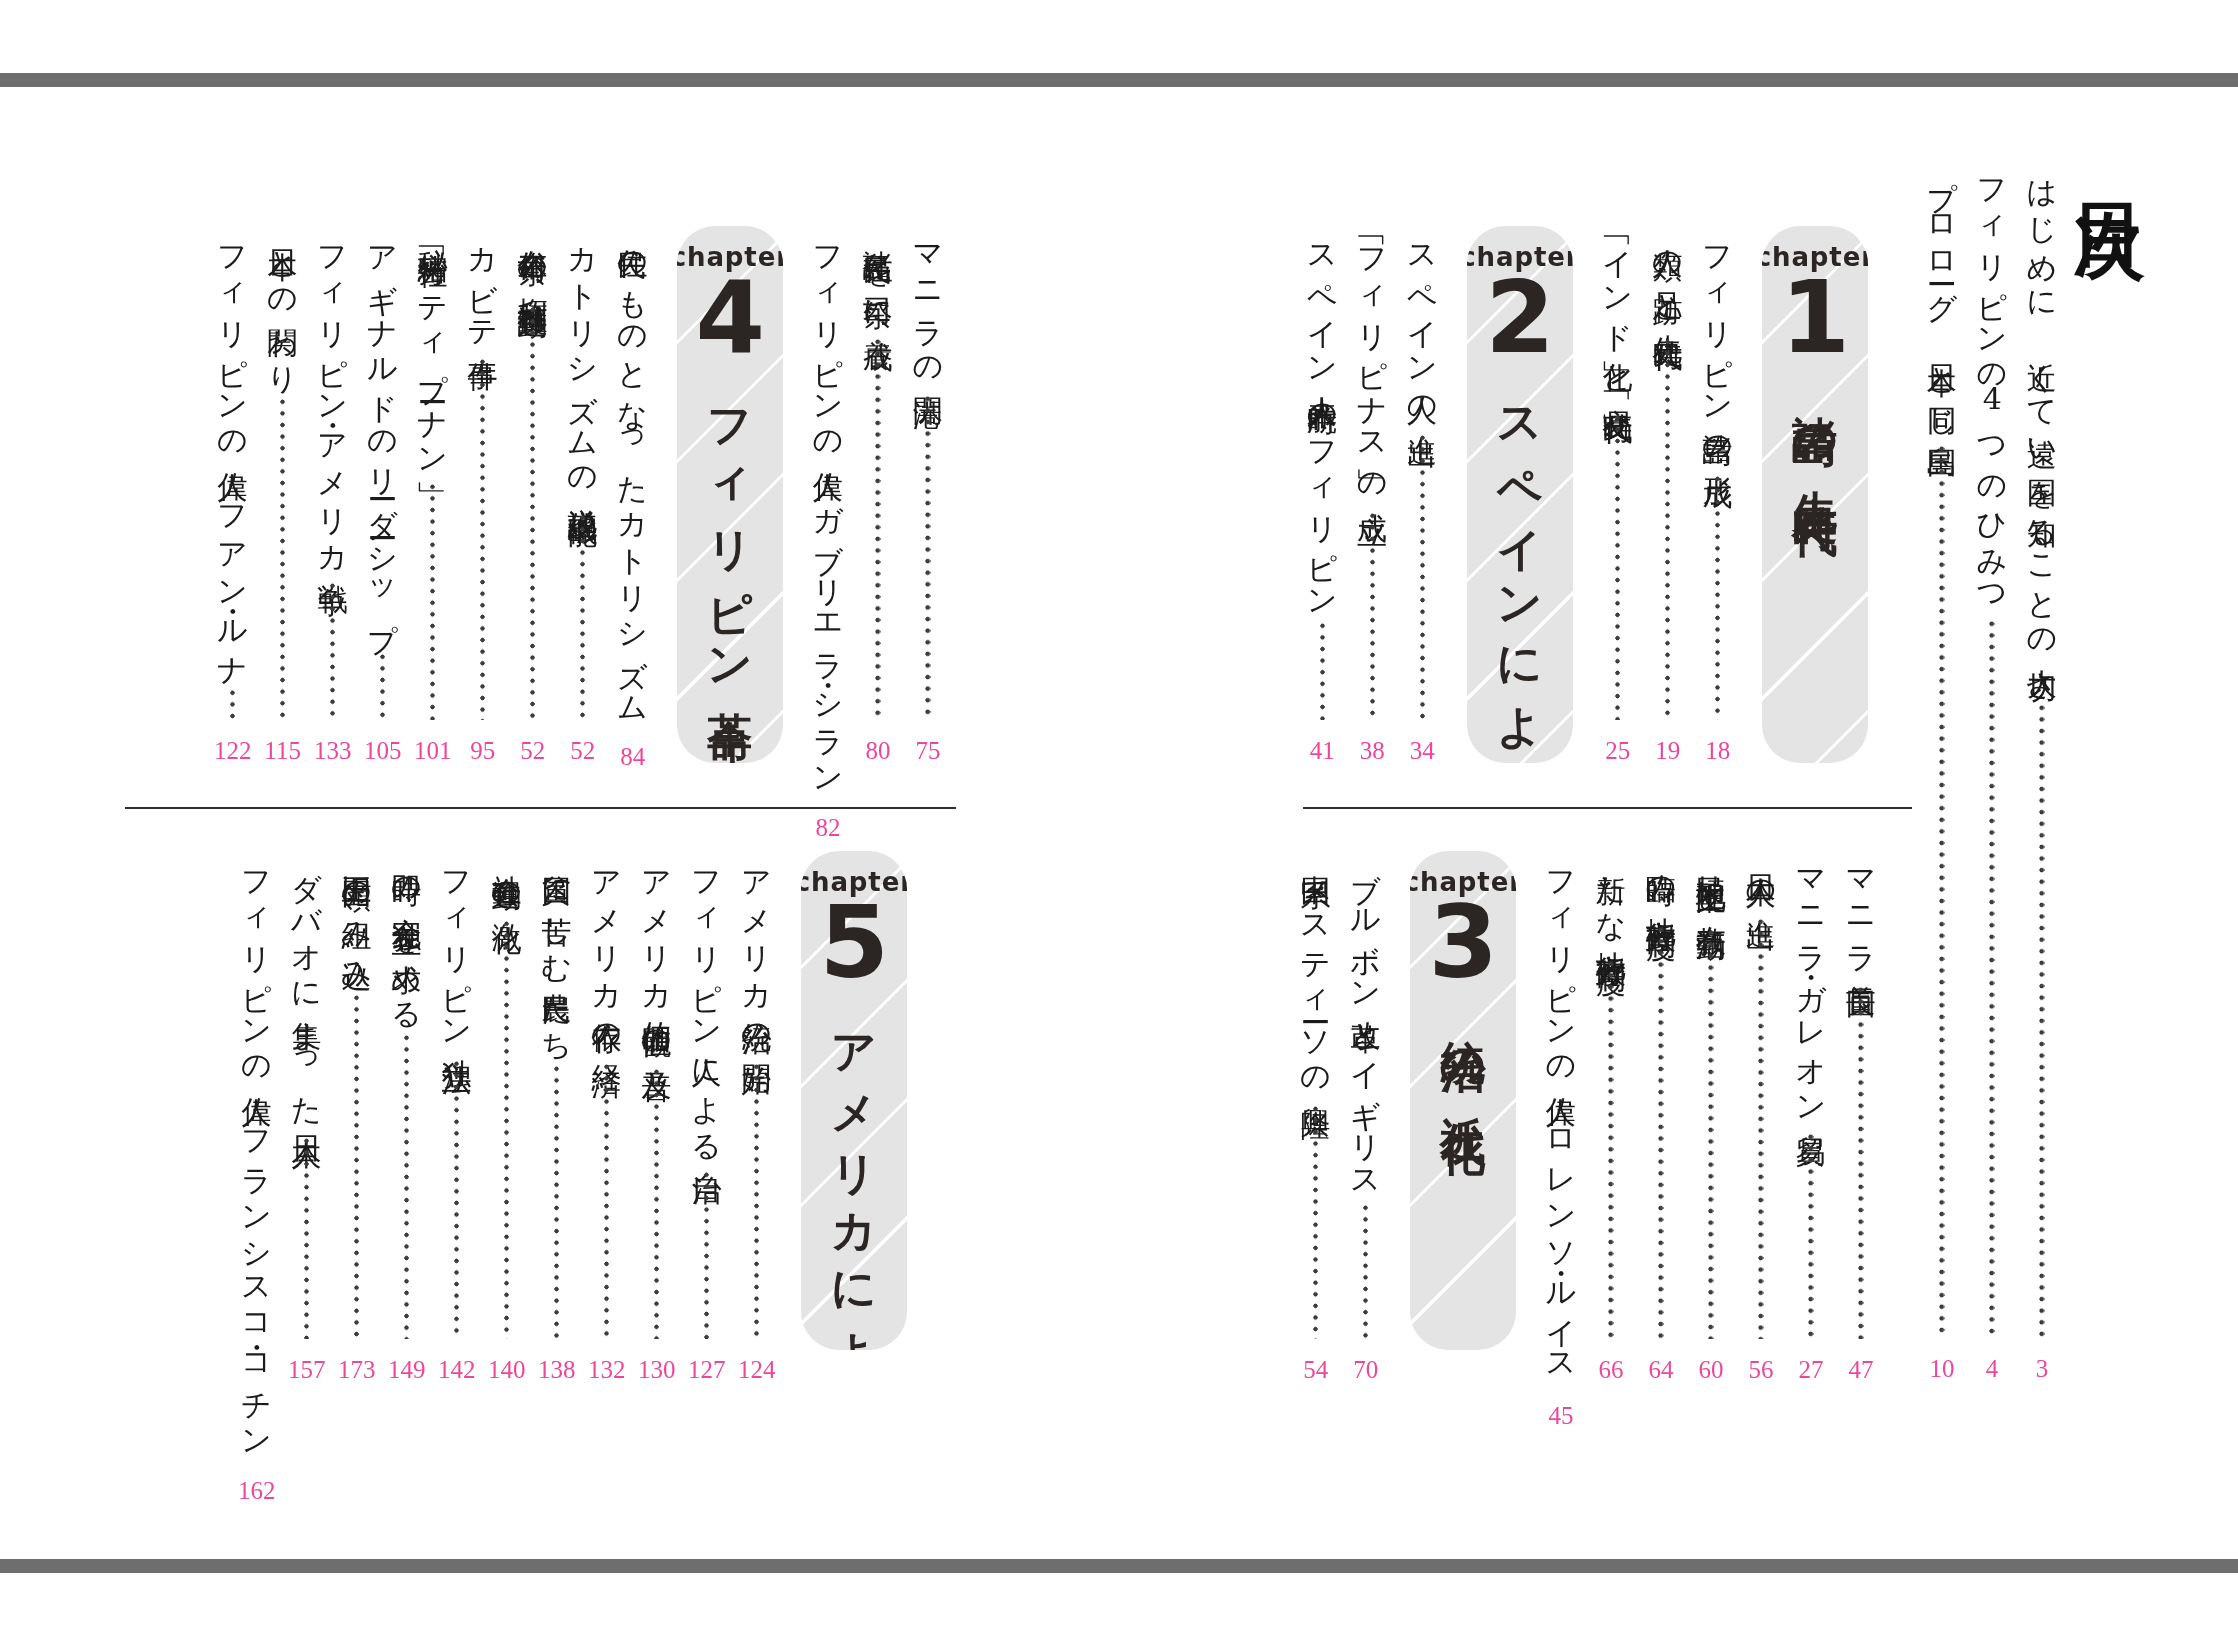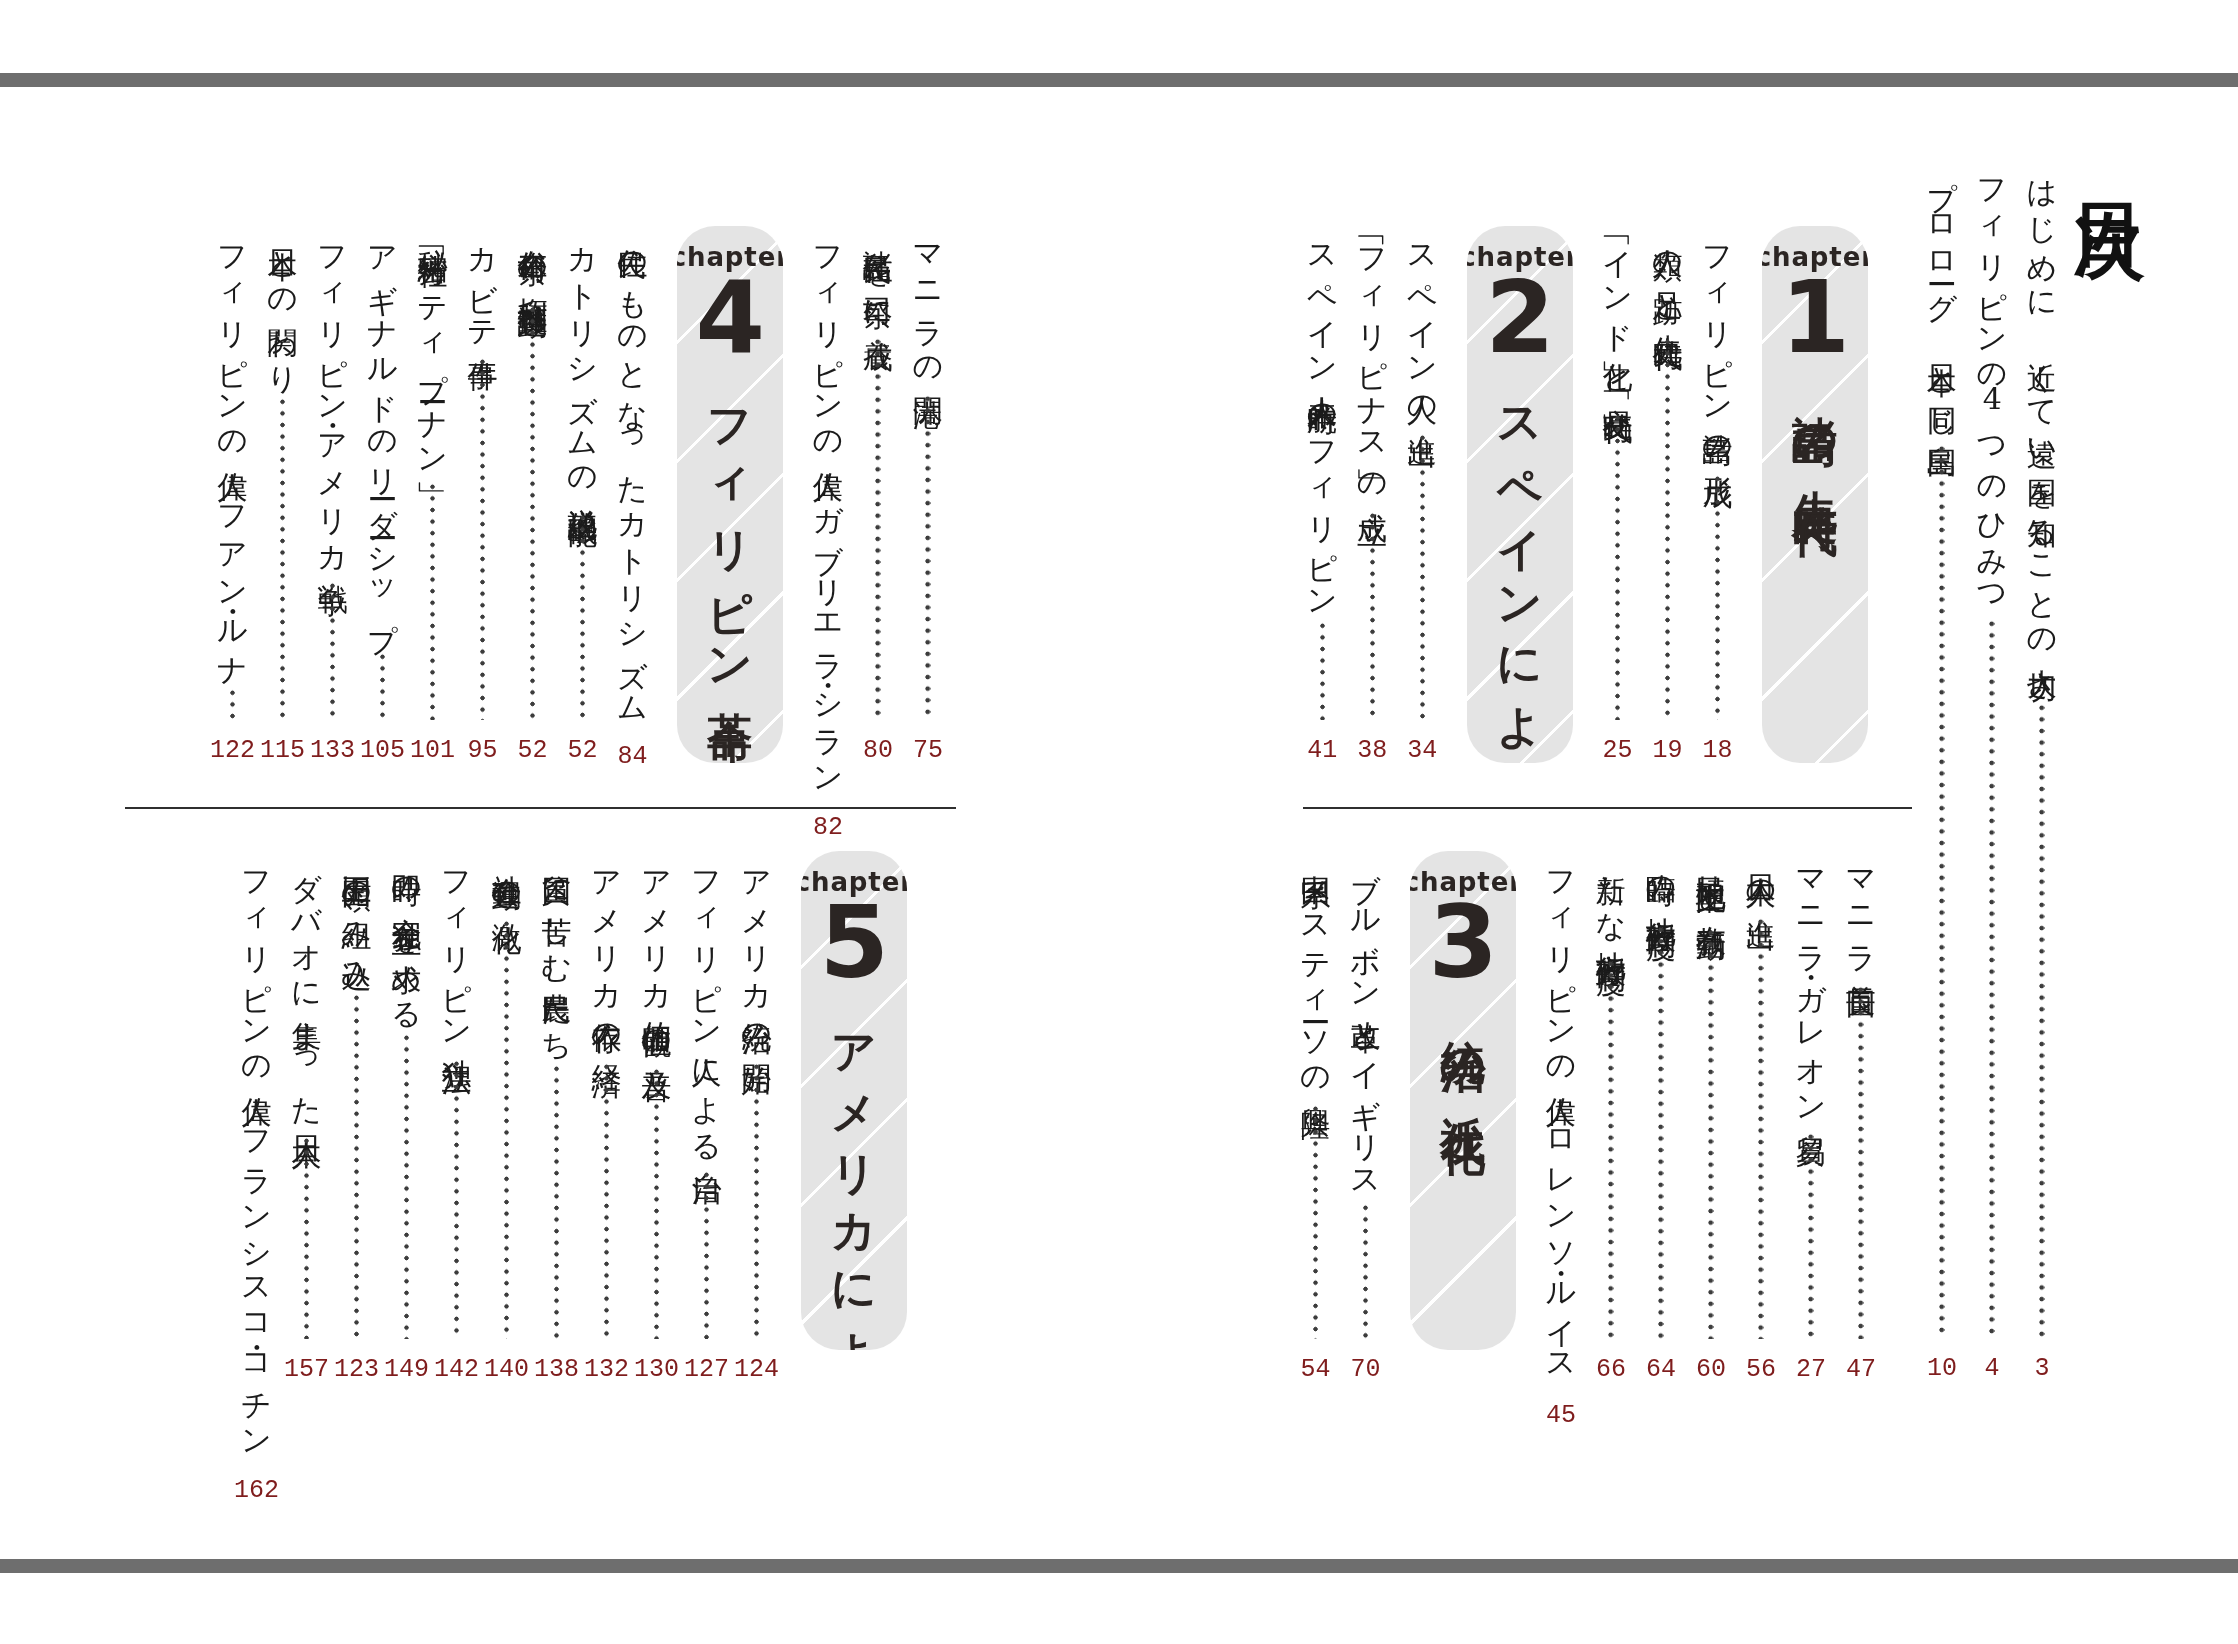--- a/index.html
+++ b/index.html
@@ -41,22 +41,22 @@
     font-size:30px;line-height:1.05;letter-spacing:2.7px;color:#1b1b1b;
     white-space:nowrap;
   }
   .leader{
     flex:1 1 auto;min-height:0;width:5.4px;margin:14.3px 0 10.7px 0;
     background-image:radial-gradient(circle, #3c3c3c 2.1px, transparent 2.6px);
     background-size:5.4px 11.6px;background-repeat:repeat-y;background-position:center top;
   }
   .page-num{
     flex:0 0 32px;display:flex;align-items:flex-end;justify-content:center;
-    font-family:Liberation Mono, monospace;
-    font-size:25px;color:#7f1d1d;line-height:1;
+    font-family:Liberation Serif, serif;
+    font-size:25px;color:#ec4899;line-height:1;
   }
 
   .chapter-box{
     flex:0 0 106px;width:106px;margin:0 19.7px;height:100%;
     border-radius:38px;
     background-color:#e4e4e4;
     background-image:repeating-linear-gradient(135deg, rgba(255,255,255,0) 0 81px, #ffffff 81px 84px);
     display:flex;flex-direction:column;align-items:center;
     overflow:hidden;
   }
@@ -343,21 +343,21 @@
 
   <div class="toc-entry">
     <div class="entry-title">即時の完全独立を求める</div>
     <div class="leader"></div>
     <div class="page-num">149</div>
   </div>
 
   <div class="toc-entry">
     <div class="entry-title">旧王国領の組み込み</div>
     <div class="leader"></div>
-    <div class="page-num">123</div>
+    <div class="page-num">173</div>
   </div>
 
   <div class="toc-entry">
     <div class="entry-title">ダバオに集まった日本人</div>
     <div class="leader"></div>
     <div class="page-num">157</div>
   </div>
 
   <div class="toc-entry">
     <div class="entry-title">フィリピンの偉人　フランシスコ・コチン</div>

